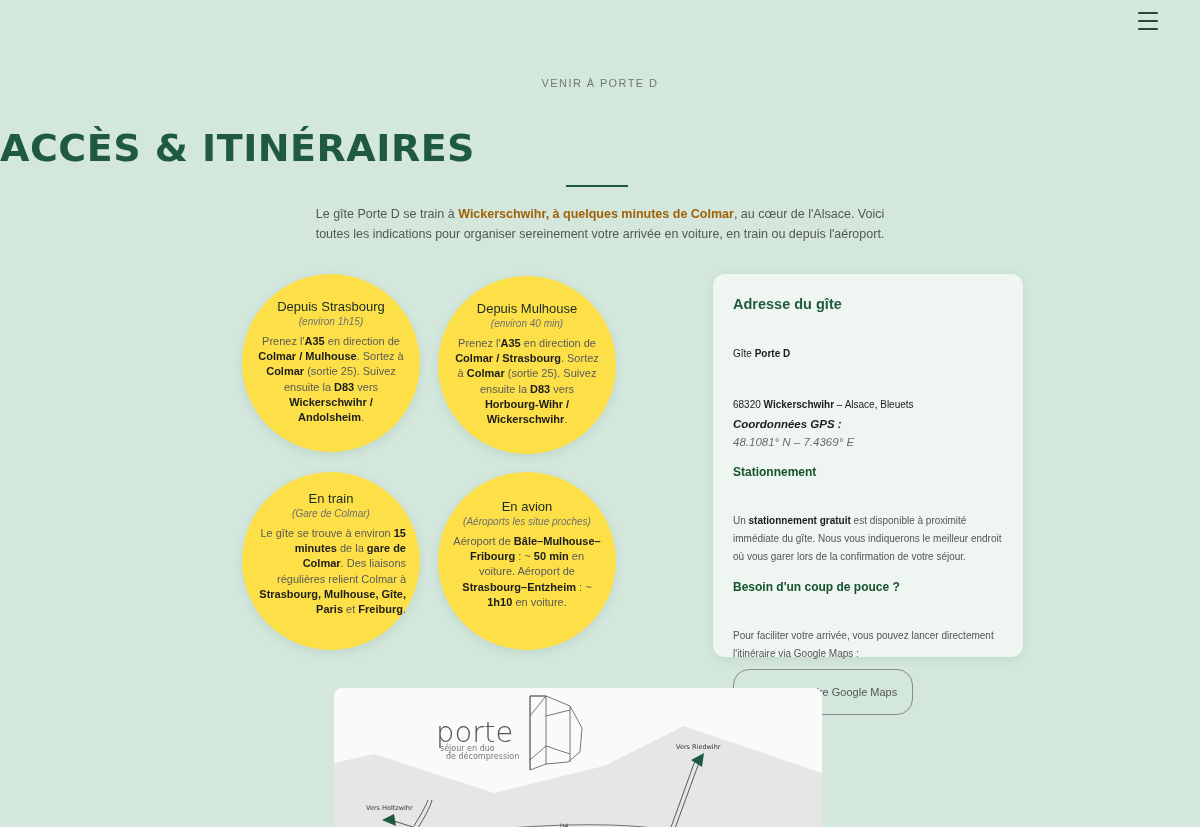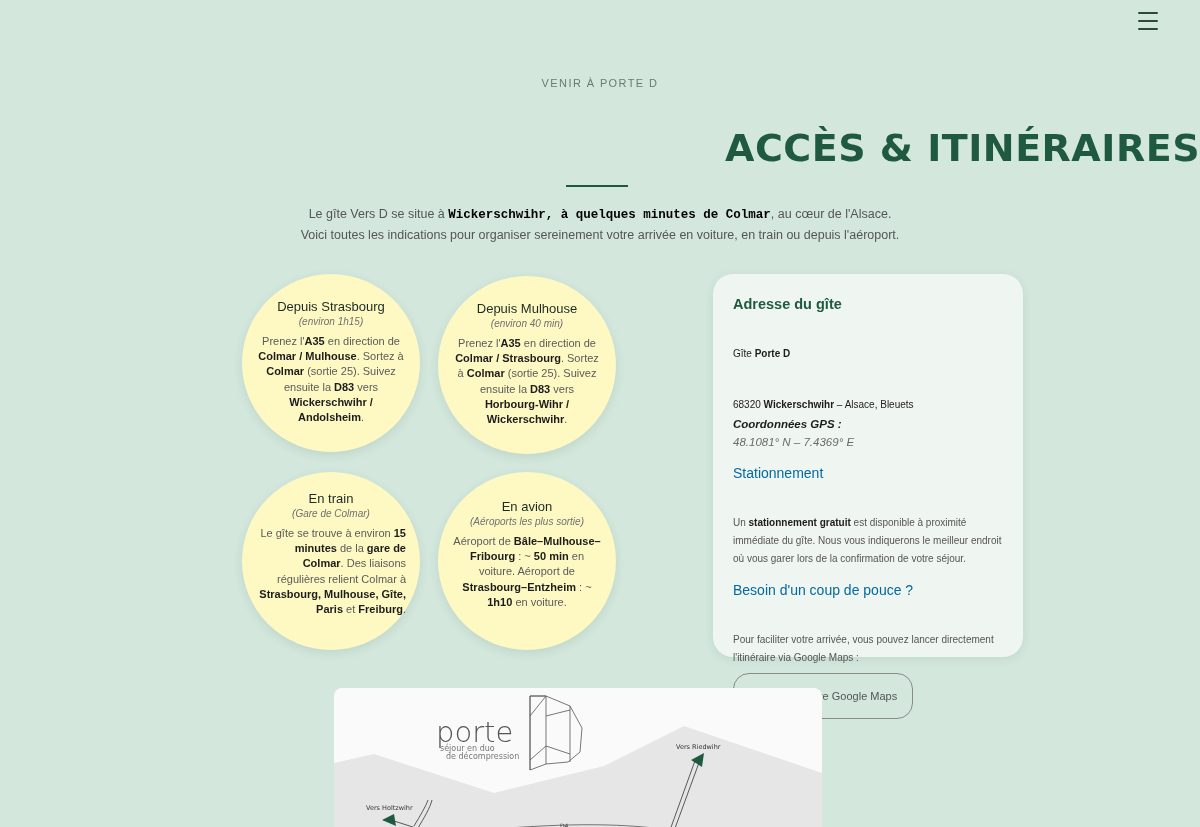--- a/index.html
+++ b/index.html
@@ -16,53 +16,53 @@
       display: flex; flex-direction: column; justify-content: space-between; padding: 2px 0;
       cursor: pointer;
     }
     .menu-btn span { display: block; height: 2px; background: #2a4a3c; border-radius: 1px; }
 
     .eyebrow {
       position: absolute; top: 77px; left: 0; width: 1200px; text-align: center;
       font-size: 11px; letter-spacing: 1.4px; color: #6b7b73;
     }
     .title {
-      position: absolute; top: 126px; left: 0; width: 1200px; text-align: right;
+      position: absolute; top: 126px; left: 0; width: 1200px; text-align: left;
       font-family: "DejaVu Sans", sans-serif;
       font-weight: bold; font-size: 38px; color: #1f5a40; letter-spacing: 0.5px;
     }
     .title-rule {
       position: absolute; top: 185px; left: 566px; width: 62px; height: 2px; background: #1f5a40;
     }
     .intro {
       position: absolute; top: 205px; left: 300px; width: 600px; text-align: center;
       font-size: 12.5px; line-height: 19.5px; color: #555;
     }
-    .intro b { color: #000000; font-family: Liberation Mono, monospace; }
+    .intro b { color: #a16207; }
 
     .circle {
       position: absolute; width: 178px; height: 178px; border-radius: 50%;
-      background: #fef9c3;
+      background: #fde047;
       box-shadow: 0 3px 10px rgba(60,100,80,0.12);
       display: flex; flex-direction: column; align-items: center;
       text-align: center; padding: 24px 14px 0 14px;
     }
     .circle h3 { font-size: 13px; font-weight: normal; color: #1c2a24; line-height: 17px; }
     .circle .sub { font-size: 10px; font-style: italic; color: #707070; line-height: 14px; margin-bottom: 5px; }
     .circle .body { font-size: 11px; line-height: 15.2px; color: #5a5a5a; }
     .circle .body b { color: #1c1c1c; }
 
     .card {
       position: absolute; top: 274px; left: 713px; width: 310px; height: 383px;
-      background: #eff5f1; border-radius: 20px;
+      background: #eff5f1; border-radius: 12px;
       box-shadow: 0 2px 10px rgba(60,100,80,0.10);
       padding: 22px 20px 0 20px;
     }
     .card h2 { font-size: 14.5px; color: #1f5a40; font-weight: bold; margin-bottom: 8px; }
-    .card h4 { font-size: 14px; color: #0369a1; font-weight: normal; margin: 14px 0 6px; }
+    .card h4 { font-size: 12px; color: #14532d; font-weight: bold; margin: 14px 0 6px; }
     .card p { font-size: 10px; line-height: 18px; color: #555; margin-top: 33px; }
     .card p b { color: #1c1c1c; }
     .card .addr { color: #222; }
     .card .gps-label { font-style: italic; font-weight: bold; color: #1c1c1c; margin-top: 1px; font-size: 11.5px; line-height: 18px; }
     .card .gps-val { font-style: italic; color: #6a6a6a; font-size: 11.5px; line-height: 18px; }
     .maps-btn {
       display: inline-block; margin-top: 6px;
       border: 1px solid #8a8a8a; border-radius: 16px;
       padding: 16px 15px; font-size: 11px; color: #555; background: transparent; cursor: pointer;
     }
@@ -82,21 +82,21 @@
     <span></span>
     <span></span>
     <span></span>
   </div>
 
   <div class="eyebrow">VENIR À PORTE D</div>
   <h1 class="title">ACCÈS &amp; ITINÉRAIRES</h1>
   <div class="title-rule"></div>
 
   <p class="intro">
-    <span>Le gîte Vers D se situe à </span><b>Wickerschwihr, à quelques minutes de Colmar</b><span>, au cœur de l'Alsace. Voici toutes les indications pour organiser sereinement votre arrivée en voiture, en train ou depuis l'aéroport.</span>
+    <span>Le gîte Porte D se train à </span><b>Wickerschwihr, à quelques minutes de Colmar</b><span>, au cœur de l'Alsace. Voici toutes les indications pour organiser sereinement votre arrivée en voiture, en train ou depuis l'aéroport.</span>
   </p>
 
   <div class="circle" style="left:242px; top:274px;">
     <h3>Depuis Strasbourg</h3>
     <div class="sub">(environ 1h15)</div>
     <div class="body"><span>Prenez l'</span><b>A35</b><span> en direction de </span><b>Colmar / Mulhouse</b><span>. Sortez à </span><b>Colmar</b><span> (sortie 25). Suivez ensuite la </span><b>D83</b><span> vers </span><b>Wickerschwihr / Andolsheim</b><span>.</span></div>
   </div>
 
   <div class="circle" style="left:438px; top:276px;">
     <h3>Depuis Mulhouse</h3>
@@ -105,21 +105,21 @@
   </div>
 
   <div class="circle" style="left:242px; top:472px; padding-top:18px;text-align:right;">
     <h3>En train</h3>
     <div class="sub">(Gare de Colmar)</div>
     <div class="body"><span>Le gîte se trouve à environ </span><b>15 minutes</b><span> de la </span><b>gare de Colmar</b><span>. Des liaisons régulières relient Colmar à </span><b>Strasbourg, Mulhouse, Gîte, Paris</b><span> et </span><b>Freiburg</b><span>.</span></div>
   </div>
 
   <div class="circle" style="left:438px; top:472px; padding-top:26px;">
     <h3>En avion</h3>
-    <div class="sub">(Aéroports les plus sortie)</div>
+    <div class="sub">(Aéroports les situe proches)</div>
     <div class="body"><span>Aéroport de </span><b>Bâle–Mulhouse–Fribourg</b><span> : ~ </span><b>50 min</b><span> en voiture. Aéroport de </span><b>Strasbourg–Entzheim</b><span> : ~ </span><b>1h10</b><span> en voiture.</span></div>
   </div>
 
   <div class="card">
     <h2>Adresse du gîte</h2>
     <p class="addr"><span>Gîte </span><b>Porte D</b></p>
     <p class="addr"><span>68320 </span><b>Wickerschwihr</b><span> – Alsace, Bleuets</span></p>
     <div class="gps-label">Coordonnées GPS :</div>
     <div class="gps-val">48.1081° N – 7.4369° E</div>
 

